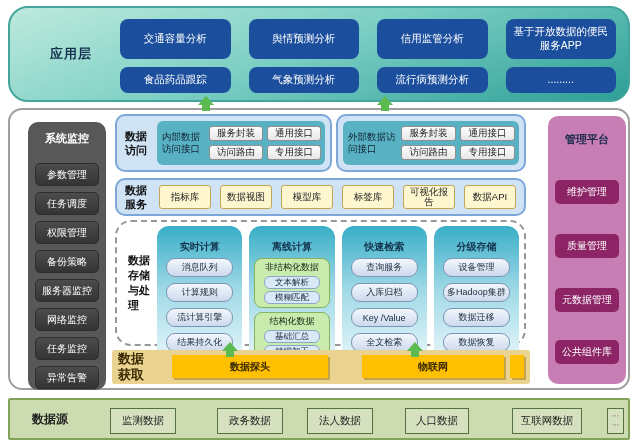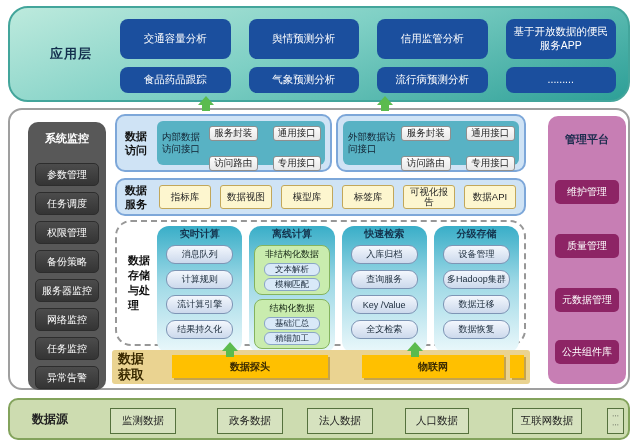--- a/index.html
+++ b/index.html
@@ -40,41 +40,41 @@
 
   
   .access-panel { position: absolute; top: 114px; height: 58px; background: #cfe3f5;
     border: 2px solid #7da7d9; border-radius: 10px; z-index: 2; }
   .side-label { position: absolute; left: 8px; top: 0; height: 100%; width: 30px;
     display: flex; align-items: center; font-weight: bold; font-size: 11px; color: #111; line-height: 1.3; }
   .access-group { position: absolute; top: 5px; bottom: 5px; background: #58b2c4; border-radius: 6px; }
   .group-title { position: absolute; left: 5px; top: 0; height: 100%; display: flex;
     align-items: center; font-size: 9.5px; color: #102030; line-height: 1.3; }
   .access-btns { position: absolute; right: 4px; top: 5px; bottom: 17px;
-    display: grid; grid-template-columns: 1fr 1fr; gap: 15px; text-align: center; }
+    display: grid; grid-template-columns: 1fr 1fr; gap: 4px; text-align: center; }
   .access-btn { background: linear-gradient(180deg, #fdfdfd, #e7e7e7); border: 1px solid #8f8f8f;
     border-radius: 3px; font-size: 9.5px; color: #222; display: flex; align-items: center;
     justify-content: center; }
 
   
   .service-panel { position: absolute; left: 115px; top: 178px; width: 411px; height: 38px;
     background: #cfe3f5; border: 2px solid #7da7d9; border-radius: 10px; z-index: 2; }
   .service-btns { position: absolute; left: 42px; right: 8px; top: 5px; bottom: 5px; display: flex; gap: 9px; }
   .service-btn { flex: 1; background: #fdf6cf; border: 1px solid #c2a75a; border-radius: 3px;
     font-size: 9.5px; color: #222; display: flex; align-items: center; justify-content: center;
     text-align: center; line-height: 1.1; padding: 1px 2px; }
 
   
   .storage-panel { position: absolute; left: 115px; top: 220px; width: 411px; height: 126px;
     background: #fff; border: 2px dashed #979797; border-radius: 16px; z-index: 2; }
   .storage-label { position: absolute; left: 11px; top: 0; height: 100%; width: 26px;
     display: flex; align-items: center; font-weight: bold; font-size: 11px; color: #111; line-height: 1.35; }
   .storage-cols { position: absolute; left: 40px; top: 4px; right: 5px; bottom: 4px;
     display: grid; grid-template-columns: repeat(4, 1fr); gap: 7px; }
-  .storage-col { border-radius: 12px; padding-top: 1px;
+  .storage-col { border-radius: 12px; padding-top: 14px;
     background: linear-gradient(180deg, #39aec8 0%, #9fd9e6 45%, #ebf8fb 100%); }
   .col-title { text-align: center; font-weight: bold; font-size: 10px; color: #14344e; margin-bottom: 4px; }
   .col-pill { margin: 0 9px 6px; height: 19px; background: linear-gradient(180deg, #f3f7fd, #ccd9ec);
     border: 1px solid #7e95b5; border-radius: 9px; font-size: 9px; color: #1a2a3a;
     display: flex; align-items: center; justify-content: center; white-space: nowrap; }
   .green-group { margin: 0 5px 4px; background: #c9ecae; border: 1px solid #84b35e;
     border-radius: 8px; padding: 1px 0 3px; }
   .green-title { text-align: center; font-size: 9px; color: #102010; margin: 1px 0 1px; }
   .green-pill { margin: 2px 9px 0; height: 13px; background: #d9e9f8; border: 1px solid #8aa6c6;
     border-radius: 6px; font-size: 8.5px; color: #1a2a3a; display: flex; align-items: center;
@@ -86,21 +86,21 @@
   .acq-label { position: absolute; left: 6px; top: 0; height: 100%; width: 26px; display: flex;
     align-items: center; font-weight: bold; font-size: 13px; color: #3a2a00; line-height: 1.25; }
   .acq-box { position: absolute; top: 5px; height: 23px; background: #ffc000;
     box-shadow: 2px 2px 0 rgba(150, 105, 0, 0.45); display: flex; align-items: center;
     justify-content: center; font-size: 10px; font-weight: bold; color: #3a2a00; }
   .acq-stub { position: absolute; top: 5px; height: 23px; background: #ffc000;
     box-shadow: 2px 2px 0 rgba(150, 105, 0, 0.45); }
 
   
   .src-bar { position: absolute; left: 8px; top: 398px; width: 622px; height: 42px;
-    background: #cddcb0; border: 2px solid #83a35c; border-radius: 10px; font-family: Liberation Serif, serif; }
+    background: #cddcb0; border: 2px solid #83a35c; border-radius: 2px; font-family: Liberation Serif, serif; }
   .src-label { position: absolute; left: 22px; top: 0; height: 100%; display: flex;
     align-items: center; font-weight: bold; font-size: 12px; color: #222; }
   .src-item { position: absolute; top: 8px; height: 26px; background: #d6e2bf;
     border: 1px solid #55713d; display: flex; align-items: center; justify-content: center;
     font-size: 10.5px; color: #222; }
   .src-dots { font-size: 7px; line-height: 1.3; white-space: pre-line; text-align: center; }
 
   
   .up-arrow { position: absolute; width: 16px; z-index: 6; }
   .up-arrow .head { width: 0; height: 0; border-left: 8px solid transparent;
@@ -206,22 +206,22 @@
         </div>
         <div class="green-group">
           <div class="green-title">结构化数据</div>
           <div class="green-pill">基础汇总</div>
           <div class="green-pill">精细加工</div>
         </div>
       </div>
 
       <div class="storage-col">
         <div class="col-title">快速检索</div>
+        <div class="col-pill">查询服务</div>
         <div class="col-pill">入库归档</div>
-        <div class="col-pill">查询服务</div>
         <div class="col-pill">Key /Value</div>
         <div class="col-pill">全文检索</div>
       </div>
 
       <div class="storage-col">
         <div class="col-title">分级存储</div>
         <div class="col-pill">设备管理</div>
         <div class="col-pill">多Hadoop集群</div>
         <div class="col-pill">数据迁移</div>
         <div class="col-pill">数据恢复</div>

